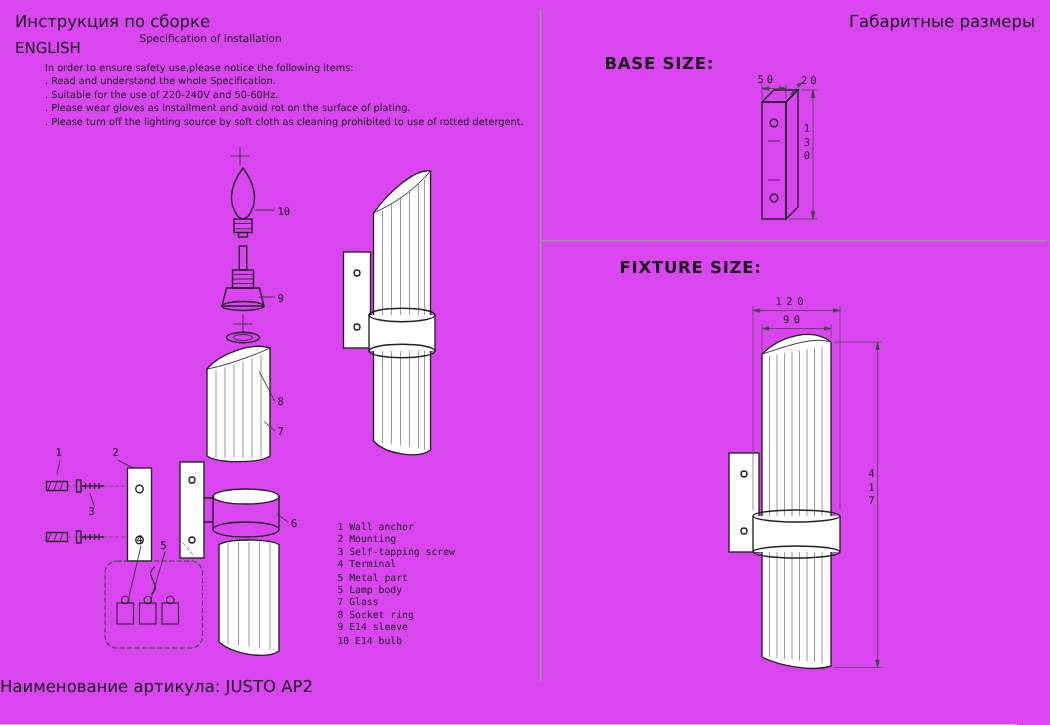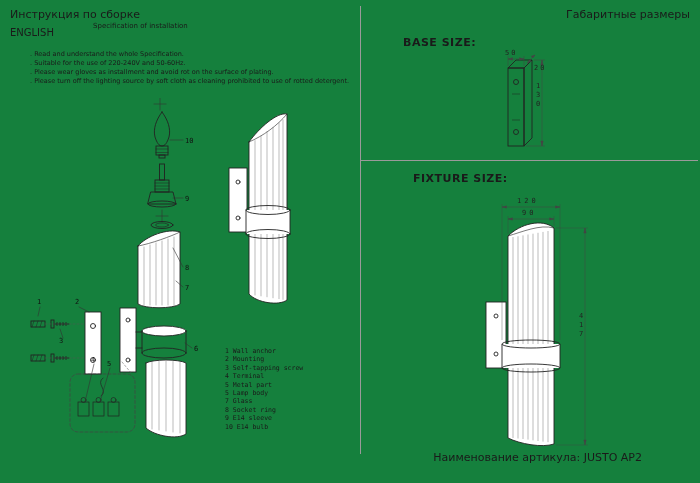--- a/index.html
+++ b/index.html
@@ -1,17 +1,17 @@
 <!DOCTYPE html>
 <html><head>
 <meta charset="utf-8">
 <style>
   * { margin:0; padding:0; box-sizing:border-box; }
   html,body { background:#ffffff; }
-  .page { position:relative; width:700px; height:483px; background:#15803d;
+  .page { position:relative; width:700px; height:483px; background:#d946ef;
           font-family:"DejaVu Sans", sans-serif; color:#1a1a1a; overflow:hidden; }
 
   .title-left  { position:absolute; left:10px;  top:8px;  font-size:11px; }
   .lang        { position:absolute; left:10px;  top:27px; font-size:10px; }
   .subtitle    { position:absolute; left:93px;  top:22px; font-size:7px; }
   .intro       { position:absolute; left:30px;  top:41px; font-size:6.5px; white-space:nowrap; }
   .items       { position:absolute; left:30px;  top:50px; font-size:6.5px; line-height:9px; white-space:nowrap; }
 
   .exploded    { position:absolute; left:15px;  top:98px;  width:330px; height:352px; }
   .parts       { position:absolute; left:225px; top:347px; font-size:6.5px; line-height:8.4px;
@@ -25,38 +25,39 @@
   .fixture-label { position:absolute; left:413px; top:172px; font-size:11px; font-weight:bold; letter-spacing:.5px; }
 
   .base-draw    { position:absolute; left:495px; top:48px;  width:80px;  height:110px; }
   .fixture-draw { position:absolute; left:470px; top:192px; width:140px; height:262px; }
 
   .dim { position:absolute; font-size:7px; letter-spacing:2px; color:#222;
          font-family:"DejaVu Sans Mono", monospace; }
   .dim.vert { writing-mode:vertical-rl; text-orientation:upright; letter-spacing:1px; }
 
   .dim-base-w  { left:505px; top:49px; }
-  .dim-base-d  { left:534px; top:64px; }
+  .dim-base-d  { left:534px; top:50px; }
   .dim-base-h  { left:534px; top:82px; }
   .dim-fix-w   { left:517px; top:197px; letter-spacing:3px; }
   .dim-fix-iw  { left:522px; top:209px; letter-spacing:3px;text-align:right; }
   .dim-fix-h   { left:577px; top:312px; }
 
-  .footer { position:absolute; left:0; top:451px; width:642px; text-align:right; font-size:11px; }
+  .footer { position:absolute; left:0; top:451px; width:642px; text-align:left; font-size:11px; }
 
   svg text { font-family:"DejaVu Sans Mono", monospace; font-size:7px; fill:#111; }
 </style>
 </head>
 <body>
 
 <div class="page">
 
   <div class="title-left">Инструкция по сборке</div>
   <div class="lang">ENGLISH</div>
   <div class="subtitle">Specification of installation</div>
+  <div class="intro">In order to ensure safety use,please notice the following items:</div>
 
   <div class="items">
     <div>. Read and understand the whole Specification.</div>
     <div>. Suitable for the use of 220-240V and 50-60Hz.</div>
     <div>. Please wear gloves as installment and avoid rot on the surface of plating.</div>
     <div>. Please turn off the lighting source by soft cloth as cleaning prohibited to use of rotted detergent.</div>
   </div>
 
   <svg class="exploded" viewBox="0 0 330 352">
     <g stroke="#222" stroke-width="0.9" fill="none" stroke-linecap="round">

